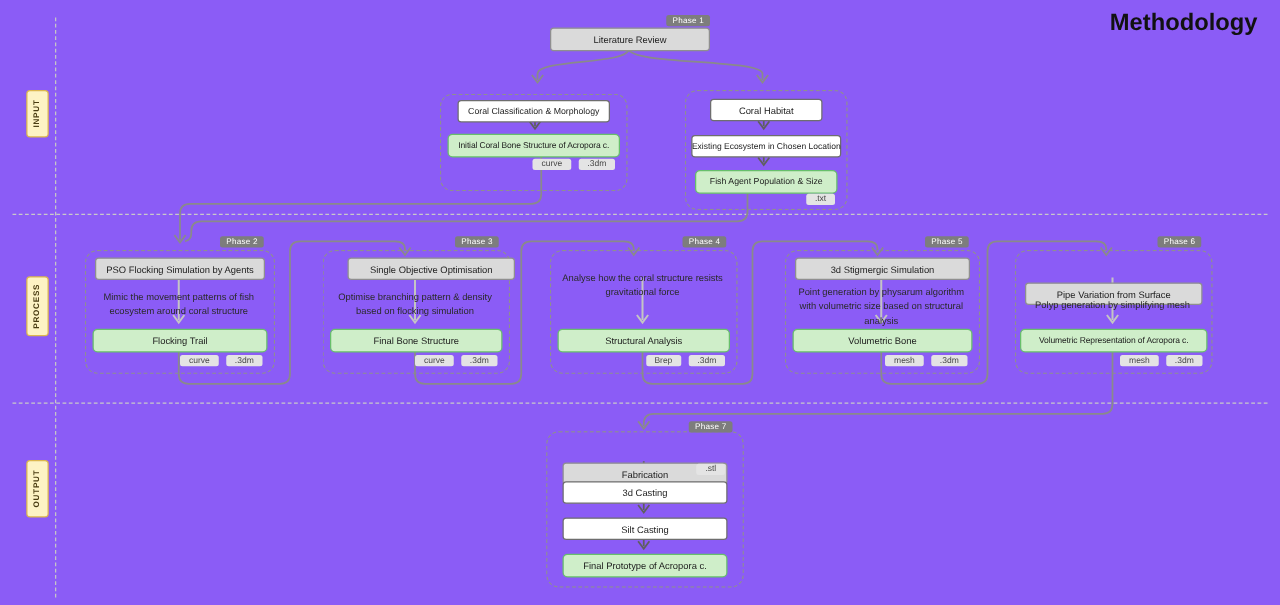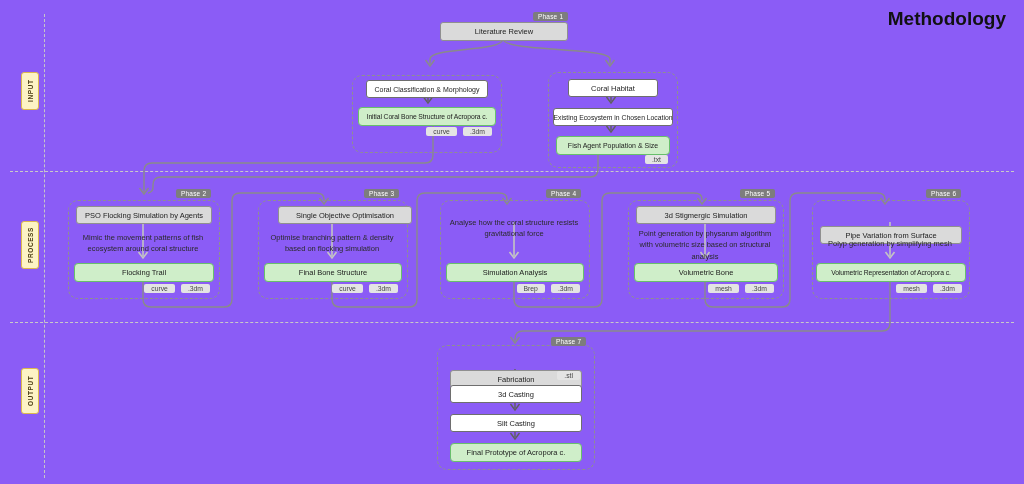--- a/index.html
+++ b/index.html
@@ -143,21 +143,21 @@
   <div class="desc" style="left:262px;top:232px;width:140px;">Optimise branching pattern &amp; density based on flocking simulation</div>
   <div class="box green" style="left:264px;top:263px;width:136px;height:17px;">Final Bone Structure</div>
   <div class="tagrow" style="right:626px;top:284px;">
     <span class="tag">curve</span>
     <span class="tag">.3dm</span>
   </div>
 
   <div class="badge" style="left:546px;top:189px;">Phase 4</div>
   <div class="dashed-container" style="left:440px;top:200px;width:148px;height:97px;"></div>
   <div class="desc" style="left:444px;top:217px;width:140px;">Analyse how the coral structure resists gravitational force</div>
-  <div class="box green" style="left:446px;top:263px;width:136px;height:17px;">Simulation Analysis</div>
+  <div class="box green" style="left:446px;top:263px;width:136px;height:17px;">Structural Analysis</div>
   <div class="tagrow" style="right:444px;top:284px;">
     <span class="tag">Brep</span>
     <span class="tag">.3dm</span>
   </div>
 
   <div class="badge" style="left:740px;top:189px;">Phase 5</div>
   <div class="dashed-container" style="left:628px;top:200px;width:154px;height:97px;"></div>
   <div class="box gray" style="left:636px;top:206px;width:138px;height:16px;">3d Stigmergic Simulation</div>
   <div class="desc" style="left:632px;top:228px;width:146px;">Point generation by physarum algorithm with volumetric size based on structural analysis</div>
   <div class="box green" style="left:634px;top:263px;width:142px;height:17px;">Volumetric Bone</div>

